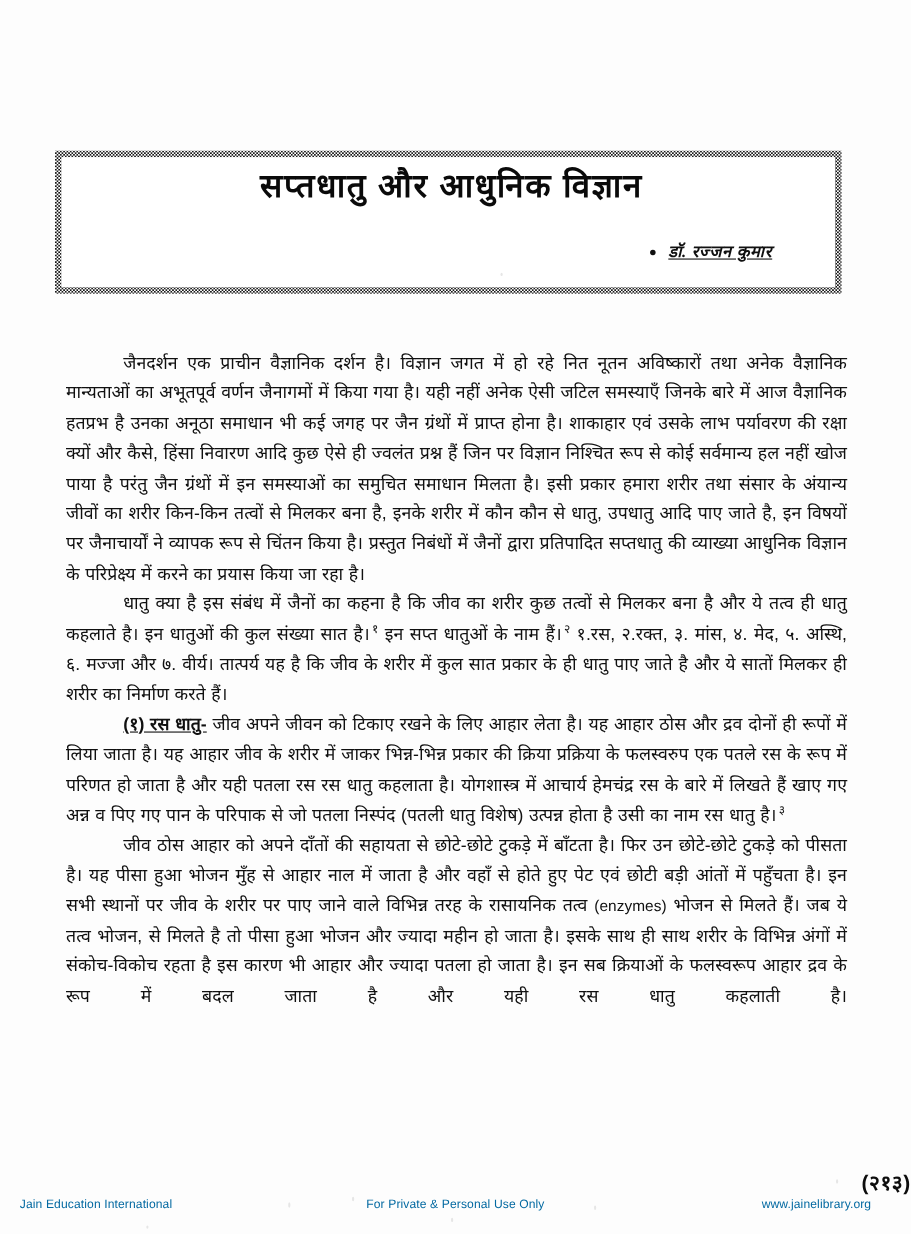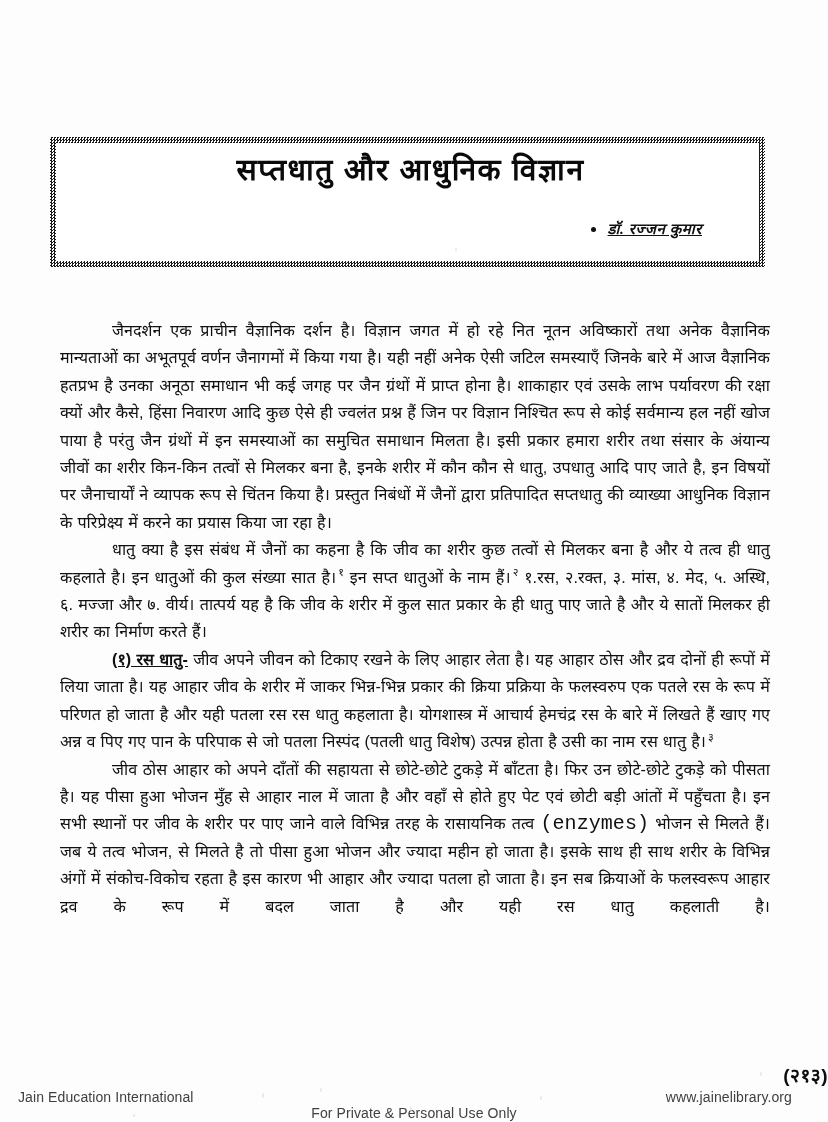--- a/index.html
+++ b/index.html
@@ -105,22 +105,22 @@
     text-indent: 52px;
     text-align: justify;
   }
   .body-text p:last-child::after {
     content: "";
     display: inline-block;
     width: 100%;
   }
   .b { font-weight: 700; text-decoration: underline; }
   .latin {
-    font-family: Liberation Mono, monospace;
-    font-size: 20px;
+    font-family: Liberation Sans, sans-serif;
+    font-size: 14px;
   }
   sup.fn {
     font-size: 11px;
     vertical-align: super;
     line-height: 0;
     padding-left: 2px;
   }
 
   
   .page-number {
@@ -137,36 +137,35 @@
   }
 
   
   .footer {
     position: absolute;
     left: 0;
     right: 0;
     top: 1089px;
     height: 22px;
     font-family: "Liberation Sans", "DejaVu Sans", sans-serif;
-    font-size: 14px;
-    color: #404040;
+    font-size: 11px;
+    color: #0369a1;
     letter-spacing: 0.1px;
   }
   .footer .left {
     position: absolute;
     left: 18px;
     top: 0;
   }
   .footer .center {
     position: absolute;
     left: 0;
     right: 0;
     top: 0;
     text-align: center;
-    margin-top: 16px;
   }
   .footer .right {
     position: absolute;
     right: 36px;
     top: 0;
   }
 
   
   .speckle {
     position: absolute;

